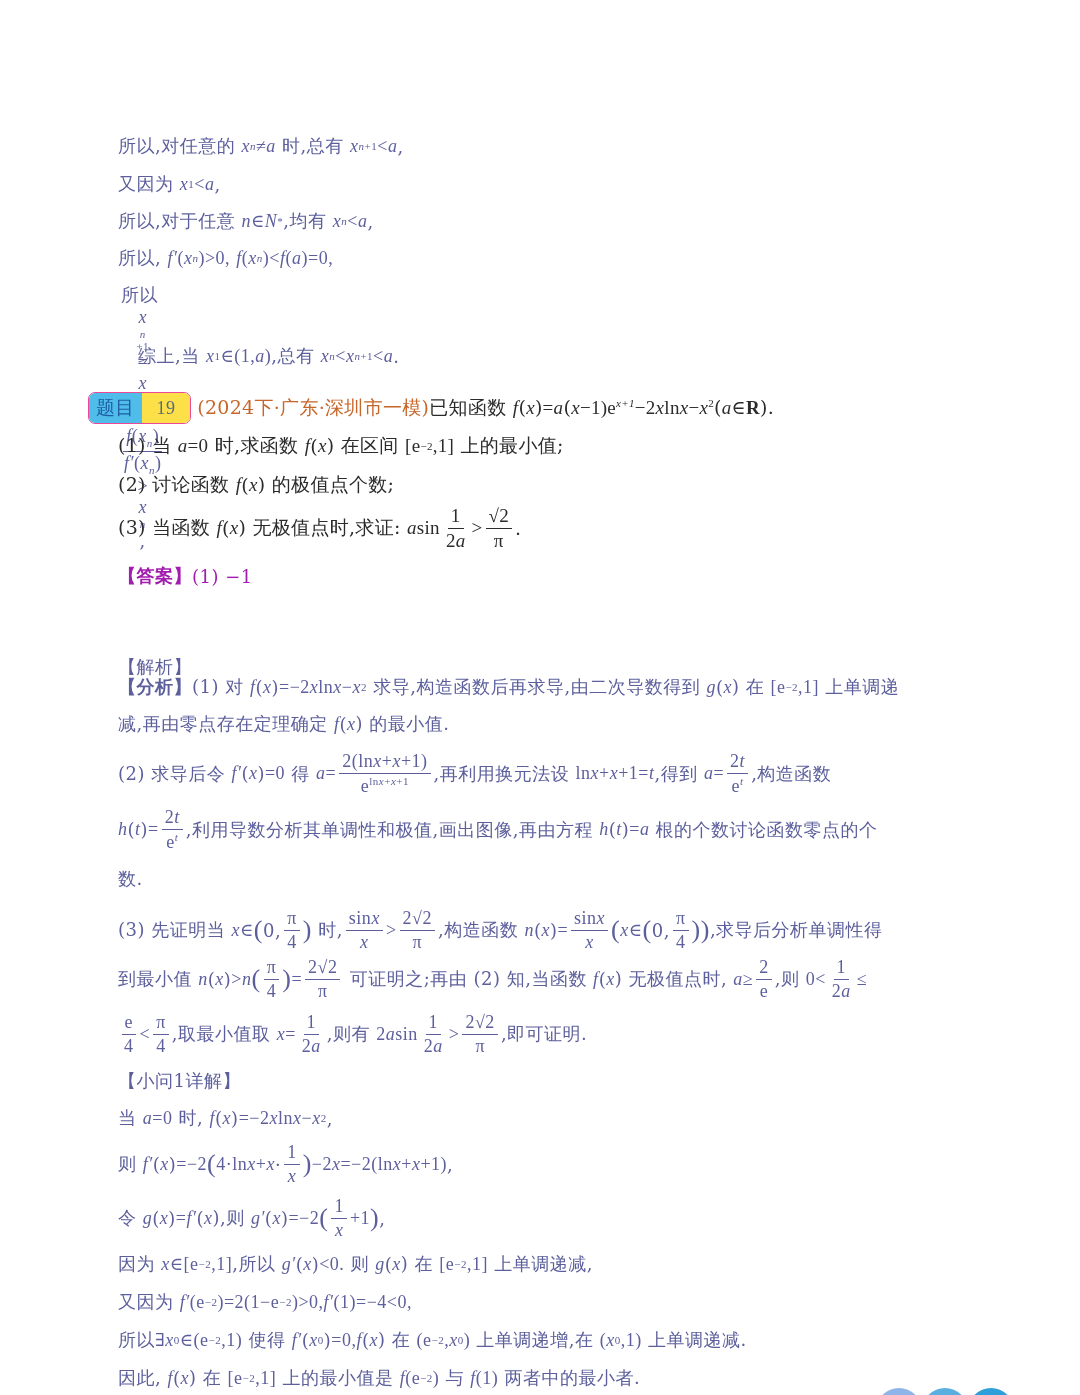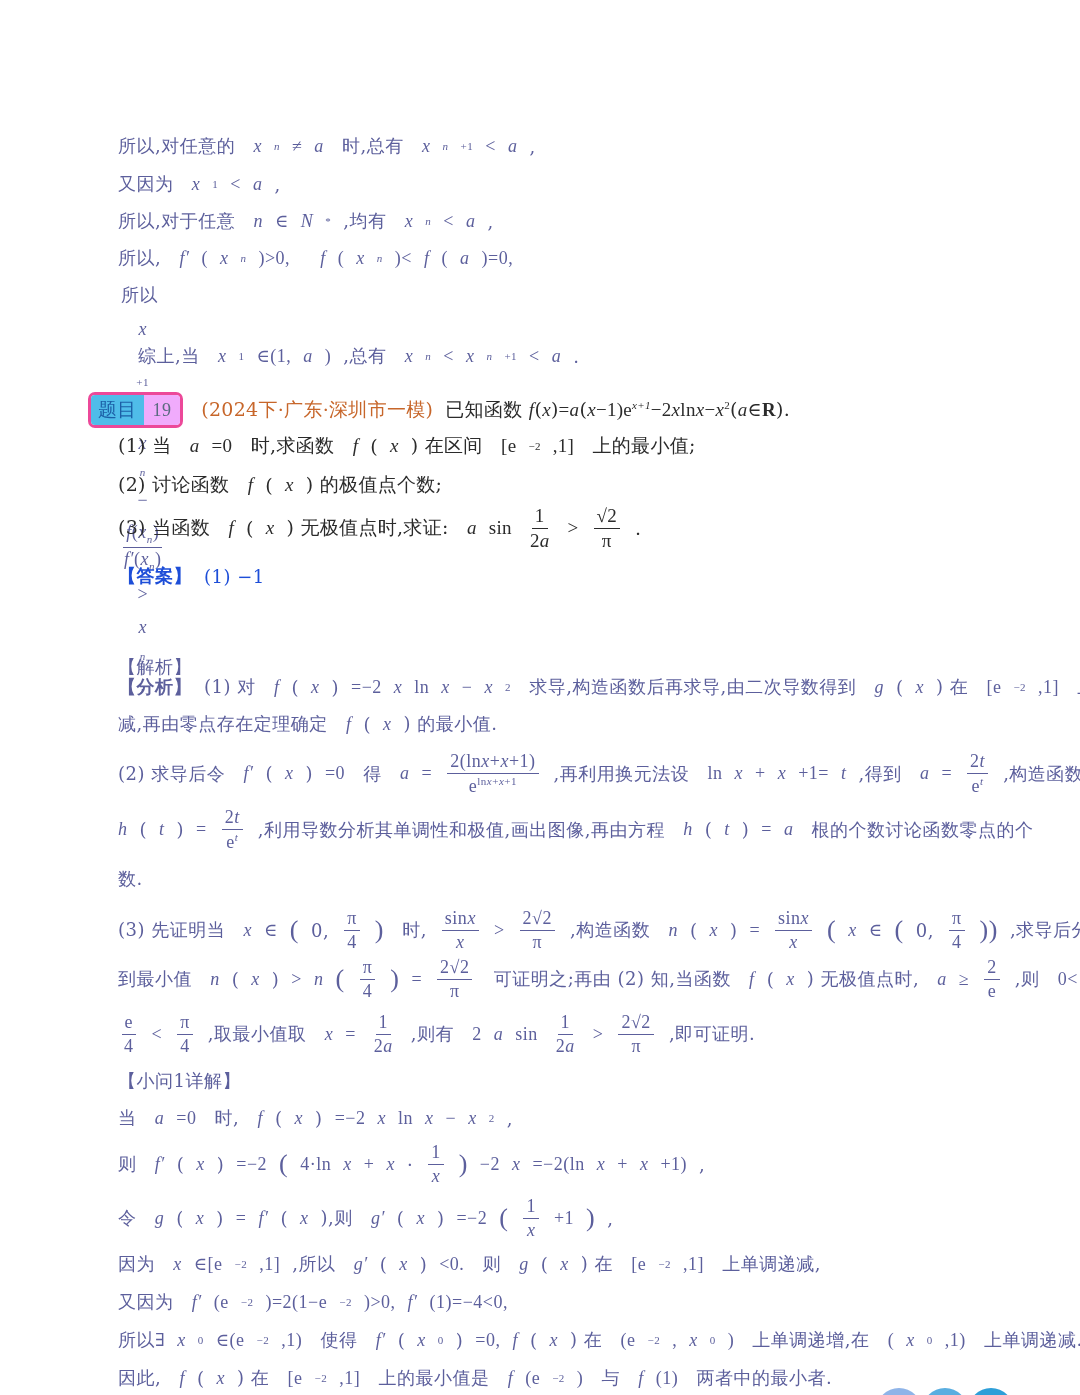--- a/index.html
+++ b/index.html
@@ -4,37 +4,37 @@
 <style>
   html, body { margin:0; padding:0; }
   body {
     width:1080px; height:1395px; background:#ffffff; overflow:hidden; position:relative;
     font-family: "DejaVu Serif", "Liberation Serif", serif;
   }
   .page { position:absolute; left:0; top:0; width:1080px; height:1395px; }
   .line {
     position:absolute; left:118px; white-space:nowrap;
     font-size:18px; color:#5c5f9c; letter-spacing:0.5px;
-    display:flex; align-items:center;gap:12px;
+    display:flex; align-items:center;
   }
   .line.dark { color:#2b2b2b; font-size:19px; letter-spacing:0.3px; }
   .m { font-family:"Liberation Serif", "DejaVu Serif", serif; font-style:italic; }
   .r { font-family:"Liberation Serif", "DejaVu Serif", serif; font-style:normal; }
   sub, sup { font-size:11px; font-family:"Liberation Serif", serif; }
   .frac { display:inline-flex; flex-direction:column; align-items:center; vertical-align:middle; margin:0 3px; line-height:1.05; }
   .frac .num { border-bottom:1px solid currentColor; padding:0 3px 2px; font-family:"Liberation Serif", serif; }
   .frac .den { padding:2px 3px 0; font-family:"Liberation Serif", serif; }
-  .red { color:#1d4ed8; }
+  .red { color:#a21caf; }
   .orange { color:#c7662a; }
   .badge {
-    display:inline-flex; align-items:stretch; height:30px; border:3px solid #ec4899;
+    display:inline-flex; align-items:stretch; height:30px; border:1px solid #ec4899;
     border-radius:7px; overflow:hidden; margin-right:6px;
   }
   .badge .lab { background:#4fbce9; color:#1c5fa6; font-size:19px; padding:0 7px; display:flex; align-items:center; font-family:"DejaVu Sans", sans-serif; }
-  .badge .num { background:#f0abfc; color:#5a6a80; font-size:18px; padding:0 9px; display:flex; align-items:center; font-family:"Liberation Serif", serif; }
+  .badge .num { background:#fde047; color:#5a6a80; font-size:18px; padding:0 15px; display:flex; align-items:center; font-family:"Liberation Serif", serif; }
   .bracket { font-weight:bold; }
   .corner-btn {
     position:absolute; width:46px; height:46px; border-radius:50%; top:1388px;
   }
 </style>
 </head>
 <body>
 
 <div class="page">
 

